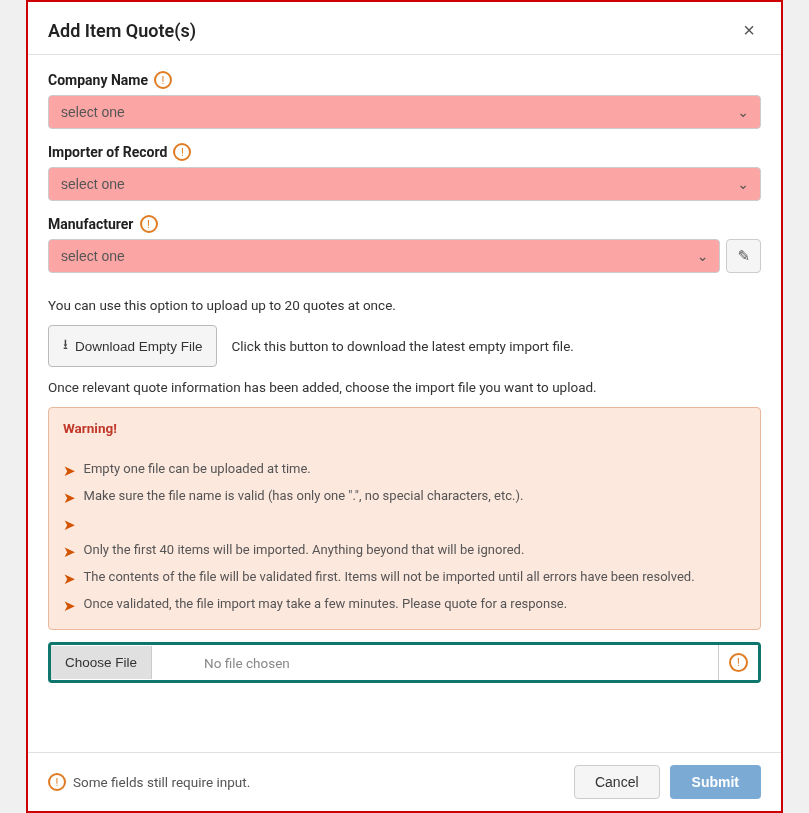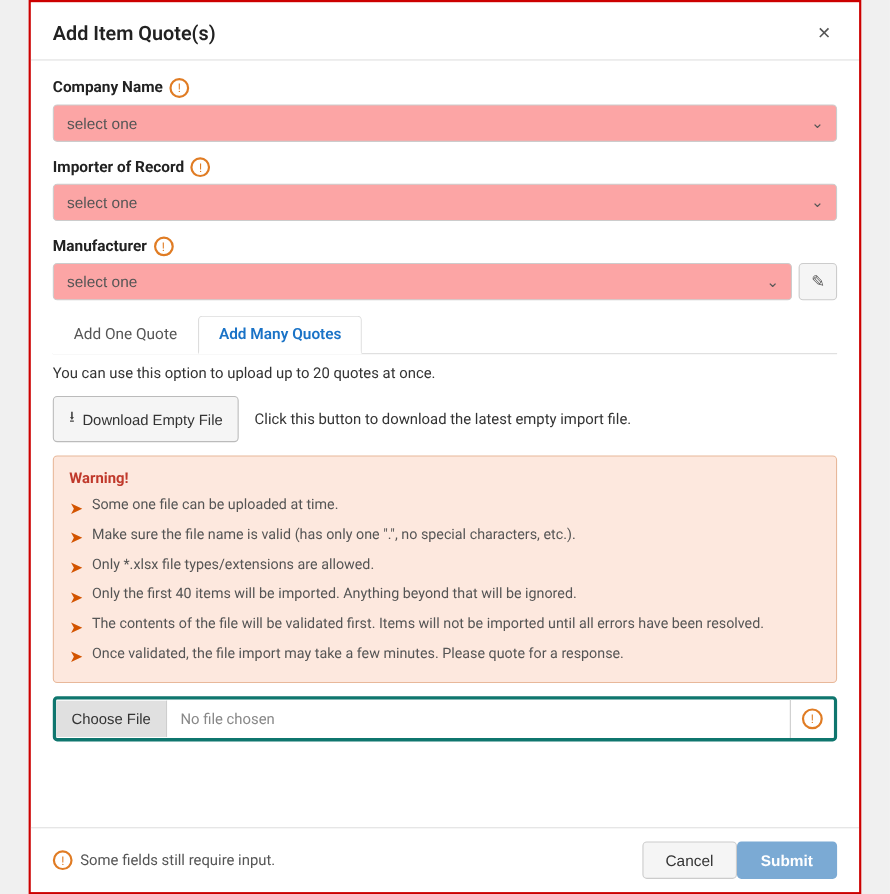--- a/index.html
+++ b/index.html
@@ -191,21 +191,21 @@
     }
     .warning-box {
       background: #fde8de;
       border: 1px solid #e8b89a;
       border-radius: 4px;
       padding: 12px 14px;
     }
     .warning-title {
       font-weight: 700;
       color: #c0392b;
-      margin-bottom: 8px;
+      margin-bottom: 24px;
       font-size: 13.5px;
     }
     .warning-list {
       list-style: none;
       display: flex;
       flex-direction: column;
       gap: 5px;
     }
     .warning-list li {
       display: flex;
@@ -238,20 +238,21 @@
       font-size: 13.5px;
       color: #333;
       white-space: nowrap;
     }
     .file-name {
       flex: 1;
       padding: 9px 12px;
       font-size: 13.5px;
       color: #888;
       background: #fff;
+      margin-left: 40px;
     }
     .file-required-icon {
       padding: 8px 10px;
       background: #fff;
       color: #e07c24;
       border-left: 1px solid #ccc;
       display: flex;
       align-items: center;
       font-size: 15px;
     }
@@ -290,20 +291,21 @@
       width: 18px;
       height: 18px;
       display: inline-flex;
       align-items: center;
       justify-content: center;
       font-size: 11px;
       flex-shrink: 0;
     }
     .footer-btns {
       display: flex;
+      gap: 10px;
     }
     .cancel-btn {
       padding: 8px 20px;
       border: 1px solid #ccc;
       border-radius: 4px;
       background: #f5f5f5;
       cursor: pointer;
       font-size: 14px;
       color: #333;
     }
@@ -369,55 +371,47 @@
           </select>
           <span class="select-arrow">⌄</span>
         </div>
         <button class="edit-btn">
           <span>✎</span>
         </button>
       </div>
     </div>
 
     <div>
-      <div class="tabs-container">
-        <div class="tab">
-          <span>Add One Quote</span>
-        </div>
-        <div class="tab active">
-          <span>Add Many Quotes</span>
-        </div>
-      </div>
 
       <div class="tab-content">
         <p class="upload-info-text">You can use this option to upload up to 20 quotes at once.</p>
 
         <div class="download-row">
           <button class="download-btn">
             <span class="download-icon">⭳</span>
             <span>Download Empty File</span>
           </button>
           <span class="download-hint">Click this button to download the latest empty import file.</span>
         </div>
 
+        <p class="choose-info-text">Once relevant quote information has been added, choose the import file you want to upload.</p>
 
         <div class="warning-box">
           <div class="warning-title">Warning!</div>
           <ul class="warning-list">
             <li>
               <span class="warning-bullet">➤</span>
-              <span>Some one file can be uploaded at time.</span>
+              <span>Empty one file can be uploaded at time.</span>
             </li>
             <li>
               <span class="warning-bullet">➤</span>
               <span>Make sure the file name is valid (has only one ".", no special characters, etc.).</span>
             </li>
             <li>
               <span class="warning-bullet">➤</span>
-              <span>Only *.xlsx file types/extensions are allowed.</span>
             </li>
             <li>
               <span class="warning-bullet">➤</span>
               <span>Only the first 40 items will be imported. Anything beyond that will be ignored.</span>
             </li>
             <li>
               <span class="warning-bullet">➤</span>
               <span>The contents of the file will be validated first. Items will not be imported until all errors have been resolved.</span>
             </li>
             <li>

